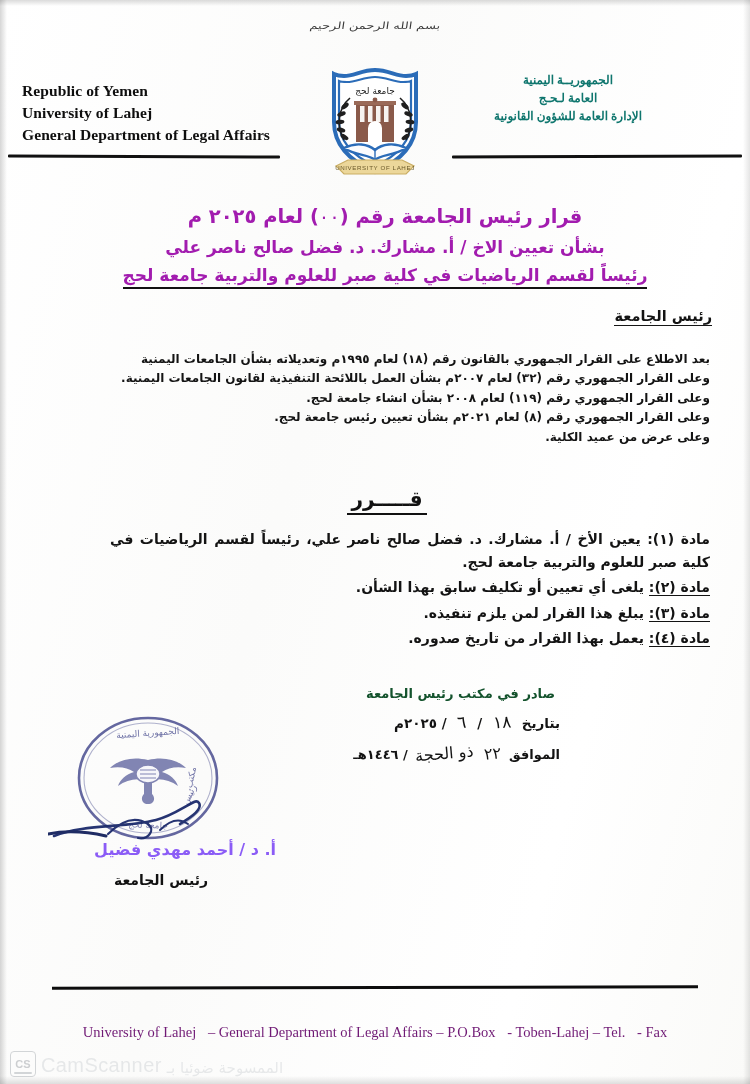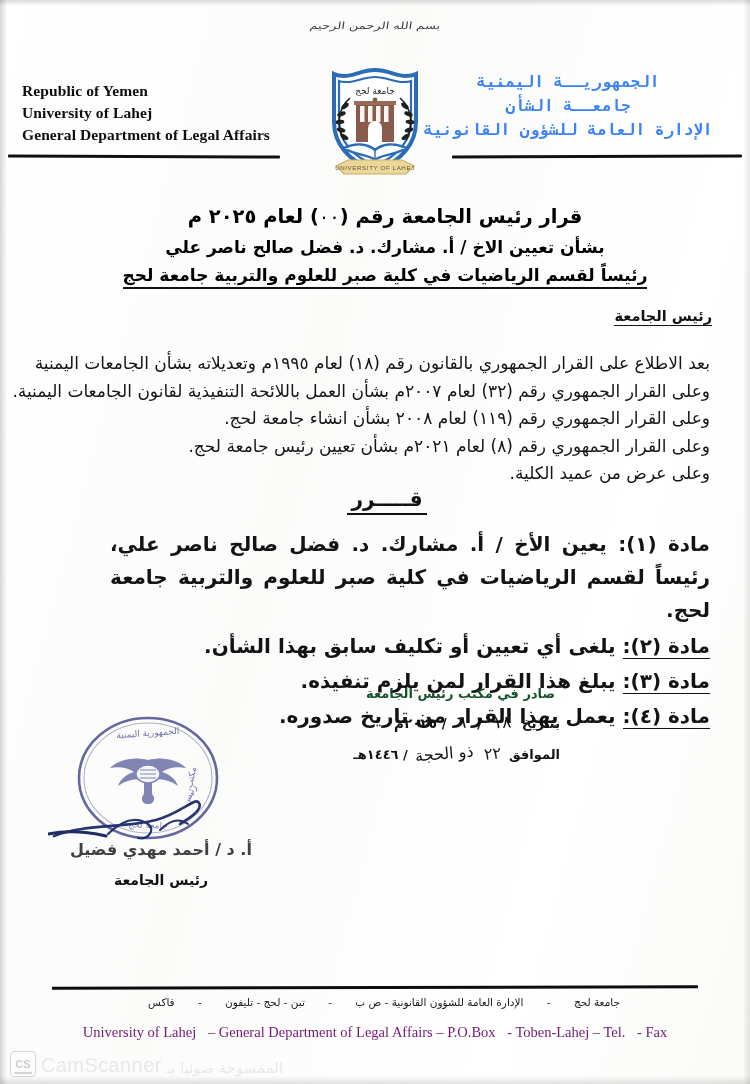--- a/index.html
+++ b/index.html
@@ -47,42 +47,42 @@
   }
   .hdr-en{
     position:absolute;left:22px;top:18px;width:300px;
     font-family:"Liberation Serif","DejaVu Serif",serif;
     font-weight:bold;font-size:15.5px;line-height:1.42;
     color:#0e0e0e;letter-spacing:.1px;
   }
   .hdr-ar{
     position:absolute;right:22px;top:9px;width:320px;
     direction:rtl;text-align:center;
-    font-family:Liberation Mono, monospace;
-    font-weight:bold;font-size:16px;line-height:1.5;color:#3b82f6;
+    font-family:Liberation Serif, serif;
+    font-weight:bold;font-size:12px;line-height:1.5;color:#0f766e;
   }
   .hdr-ar div{white-space:nowrap;}
   .rule{
     position:absolute;height:3px;background:#111;top:155px;border-radius:1px;
   }
   .rule.left{left:8px;width:272px;transform:rotate(.25deg);}
   .rule.right{right:8px;width:290px;transform:rotate(-.2deg);}
 
   
   .logo{
     position:absolute;left:50%;top:64px;transform:translateX(-50%);
     width:122px;height:120px;
   }
 
   
   .title-block{
     position:absolute;left:60px;right:40px;top:205px;
     direction:rtl;text-align:center;
     font-family:"DejaVu Sans",sans-serif;
-    color:#000000;
+    color:#a21caf;
   }
   .title-1{font-weight:bold;font-size:19.5px;letter-spacing:0px;margin-bottom:9px;}
   .title-1 .circles{letter-spacing:6px;font-weight:normal;}
   .title-2{font-weight:bold;font-size:17px;margin-bottom:8px;}
   .title-3{
     font-weight:bold;font-size:17px;display:inline-block;
     border-bottom:2.2px solid #111;padding-bottom:2px;
   }
 
   
@@ -92,42 +92,42 @@
     font-family:"DejaVu Sans",sans-serif;
     font-weight:bold;font-size:14.5px;color:#141414;
     border-bottom:1.6px solid #151515;padding-bottom:1px;
   }
 
   
   .preamble{
     position:absolute;right:40px;left:52px;top:350px;
     direction:rtl;text-align:right;
     font-family:"DejaVu Sans",sans-serif;
-    font-size:17px;line-height:1.62;color:#141414;font-weight:400;
+    font-size:12px;line-height:1.62;color:#141414;font-weight:700;
   }
   .preamble div{white-space:nowrap;}
 
   
   .qarrar{
     position:absolute;left:0;right:0;top:487px;text-align:center;
     direction:rtl;
   }
   .qarrar span{
     font-family:"DejaVu Sans",sans-serif;
     font-weight:bold;font-size:20px;color:#111;
     letter-spacing:1px;
     border-bottom:2.4px solid #111;padding:0 4px 2px 4px;margin-left:24px;
   }
 
   
   .articles{
     position:absolute;right:40px;left:110px;top:528px;
     direction:rtl;text-align:right;
     font-family:"DejaVu Sans",sans-serif;
-    font-size:20px;line-height:1.66;color:#131313;font-weight:600;
+    font-size:14px;line-height:1.66;color:#131313;font-weight:600;
   }
   .article{margin-bottom:2px;}
   .article .mlabel{font-weight:bold;text-align:center;}
   .article.underlined .mlabel{border-bottom:1.5px solid #131313;}
   .article-1{text-align:justify;text-align-last:right;}
 
   
   .issued{
     position:absolute;right:195px;top:686px;
     direction:rtl;text-align:right;
@@ -161,24 +161,24 @@
   
   .stamp{
     position:absolute;left:62px;top:716px;width:180px;height:128px;
     opacity:.92;
   }
   .signature-scribble{
     position:absolute;left:48px;top:790px;width:220px;height:70px;
     opacity:.95;pointer-events:none;
   }
   .sig-name{
-    position:absolute;left:46px;top:840px;width:230px;text-align:center;
-    direction:rtl;
-    font-family:"DejaVu Sans",sans-serif;
-    font-weight:bold;font-size:16px;color:#404040;
+    position:absolute;left:46px;top:840px;width:230px;text-align:right;
+    direction:rtl;
+    font-family:"DejaVu Sans",sans-serif;
+    font-weight:bold;font-size:16px;color:#8b5cf6;
   }
   .sig-title{
     position:absolute;left:46px;top:872px;width:230px;text-align:center;
     direction:rtl;
     font-family:"DejaVu Sans",sans-serif;
     font-weight:bold;font-size:14px;color:#111;
   }
 
   
   .footer-rule{
@@ -235,21 +235,21 @@
   <div class="bismillah">بسم الله الرحمن الرحيم</div>
 
   <div class="header">
     <div class="hdr-en">
       <div>Republic of Yemen</div>
       <div>University of Lahej</div>
       <div>General Department of Legal Affairs</div>
     </div>
     <div class="hdr-ar">
       <div>الجمهوريــة اليمنية</div>
-      <div>جامعــة الشأن</div>
+      <div>العامة لـحـج</div>
       <div>الإدارة العامة للشؤون القانونية</div>
     </div>
   </div>
 
   <div class="logo">
     <svg viewBox="0 0 122 120" width="122" height="120" aria-hidden="true">
 
       <path d="M61 6 C48 6 40 12 30 12 C26 12 22 11 20 10 L20 58 C20 82 38 98 61 108 C84 98 102 82 102 58 L102 10 C100 11 96 12 92 12 C82 12 74 6 61 6 Z" fill="#ffffff" stroke="#2b6cb8" stroke-width="4"></path>
       <path d="M61 13 C50 13 42 18 33 18 C29 18 26 17.5 25 17 L25 57 C25 79 41 93 61 102 C81 93 97 79 97 57 L97 17 C96 17.5 93 18 89 18 C80 18 72 13 61 13 Z" fill="#ffffff" stroke="#2b6cb8" stroke-width="2.2"></path>
 
@@ -371,29 +371,20 @@
       <path d="M60 44 C74 30 88 26 100 34 C108 40 100 50 90 48" fill="none" stroke="#1b2a6b" stroke-width="2.2" stroke-linecap="round"></path>
       <path d="M112 40 C122 30 132 28 140 34" fill="none" stroke="#1b2a6b" stroke-width="2" stroke-linecap="round"></path>
       <path d="M0 44 C20 40 40 42 58 46" fill="none" stroke="#14215c" stroke-width="3" stroke-linecap="round"></path>
     </svg>
   </div>
 
   <div class="sig-name">أ. د / أحمد مهدي فضيل</div>
   <div class="sig-title">رئيس الجامعة</div>
 
   <div class="footer-rule"></div>
-  <div class="footer-ar">
-    <span>جامعة لحج</span>
-    <span>-</span>
-    <span>الإدارة العامة للشؤون القانونية - ص ب</span>
-    <span>-</span>
-    <span>تبن - لحج - تليفون</span>
-    <span>-</span>
-    <span>فاكس</span>
-  </div>
   <div class="footer-en">
     <span>University of Lahej</span>
     <span>– General Department of Legal Affairs – P.O.Box</span>
     <span>- Toben-Lahej – Tel.</span>
     <span>- Fax</span>
   </div>
 
   <div class="watermark">
     <div class="cs-badge">CS</div>
     <div class="wm-text">CamScanner</div>

